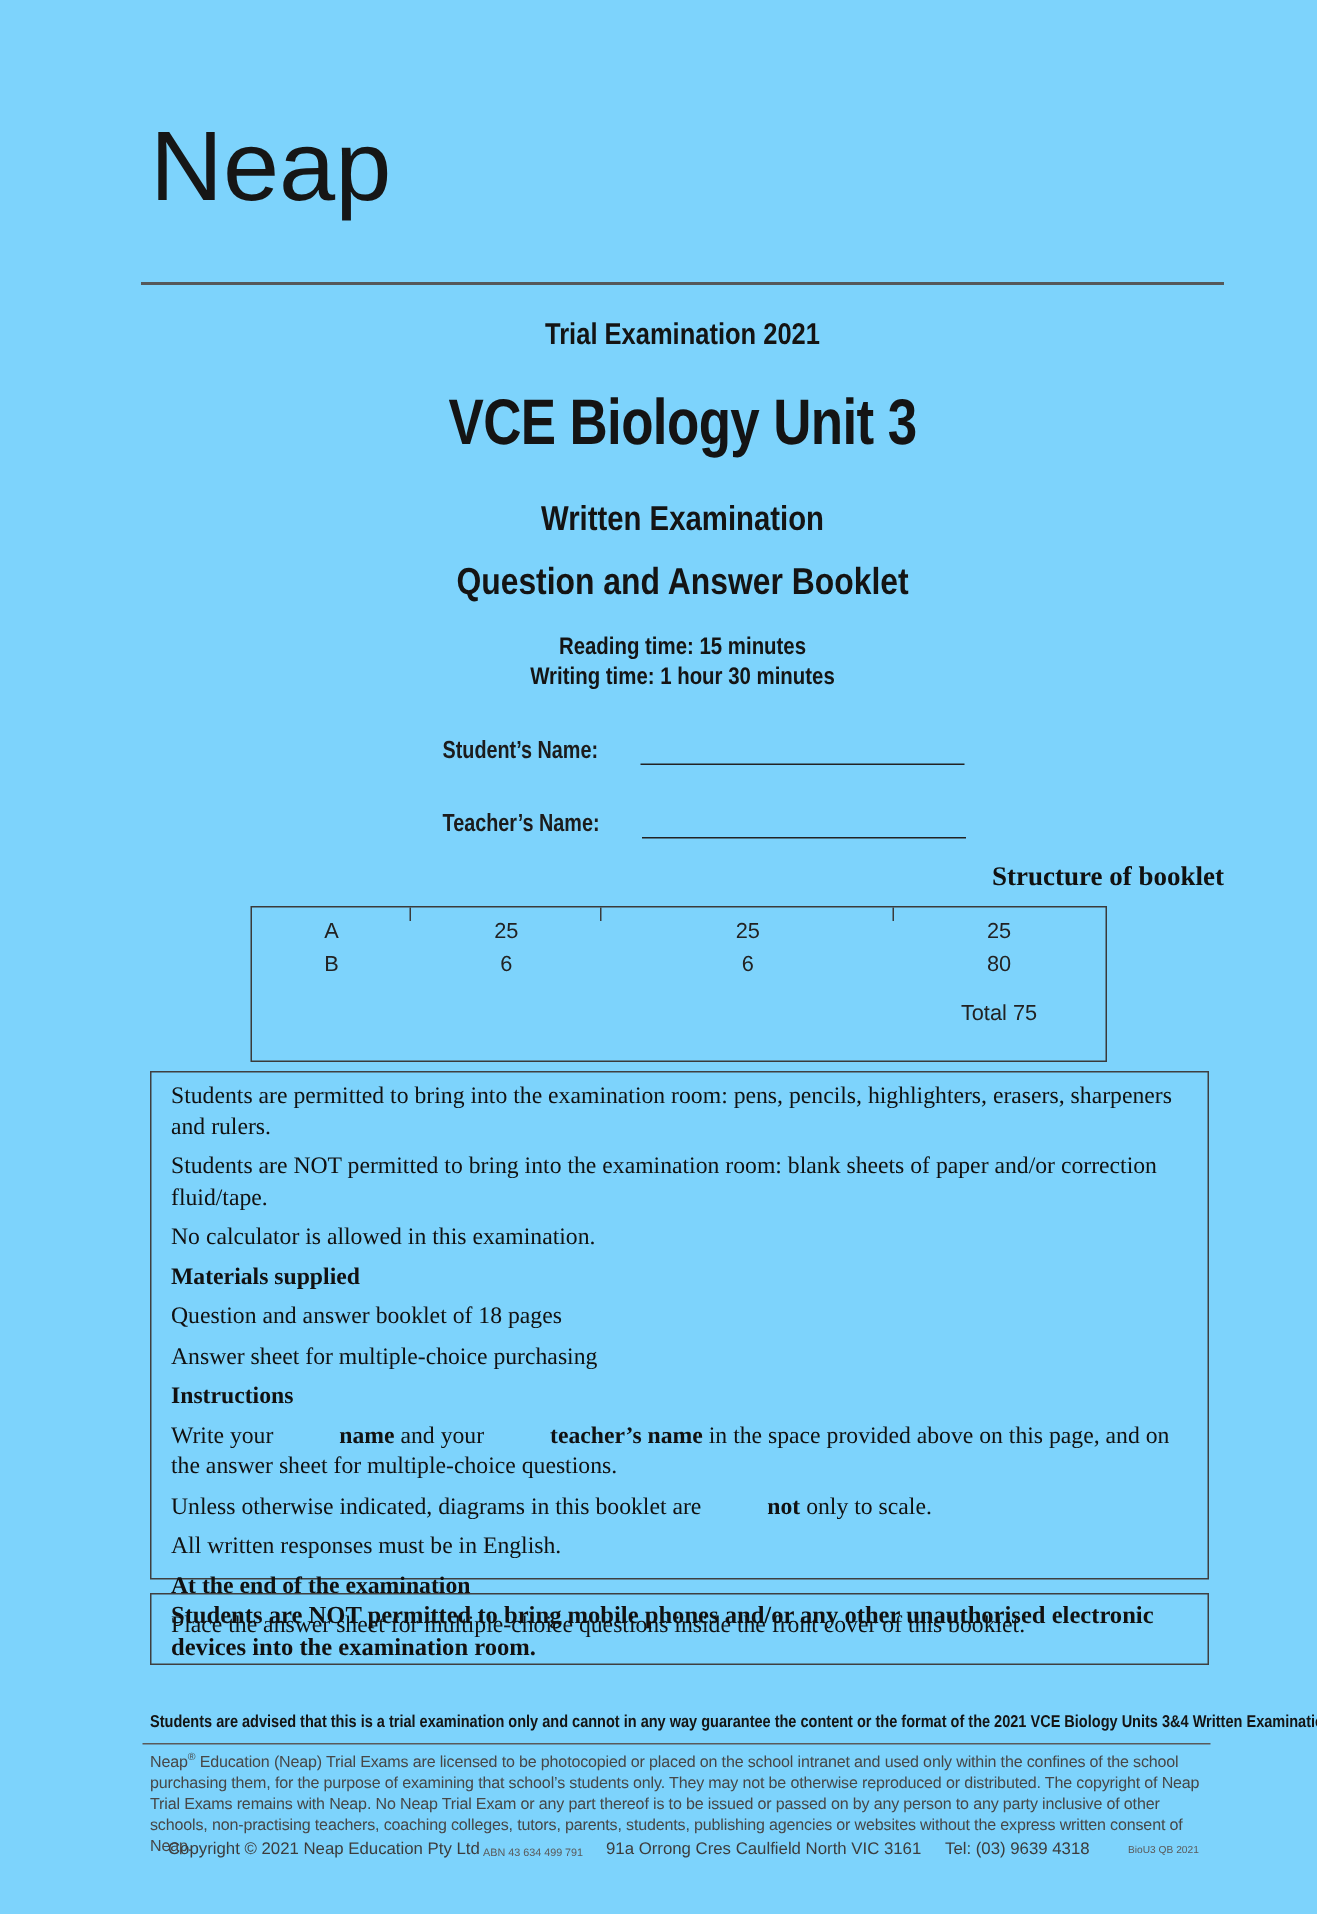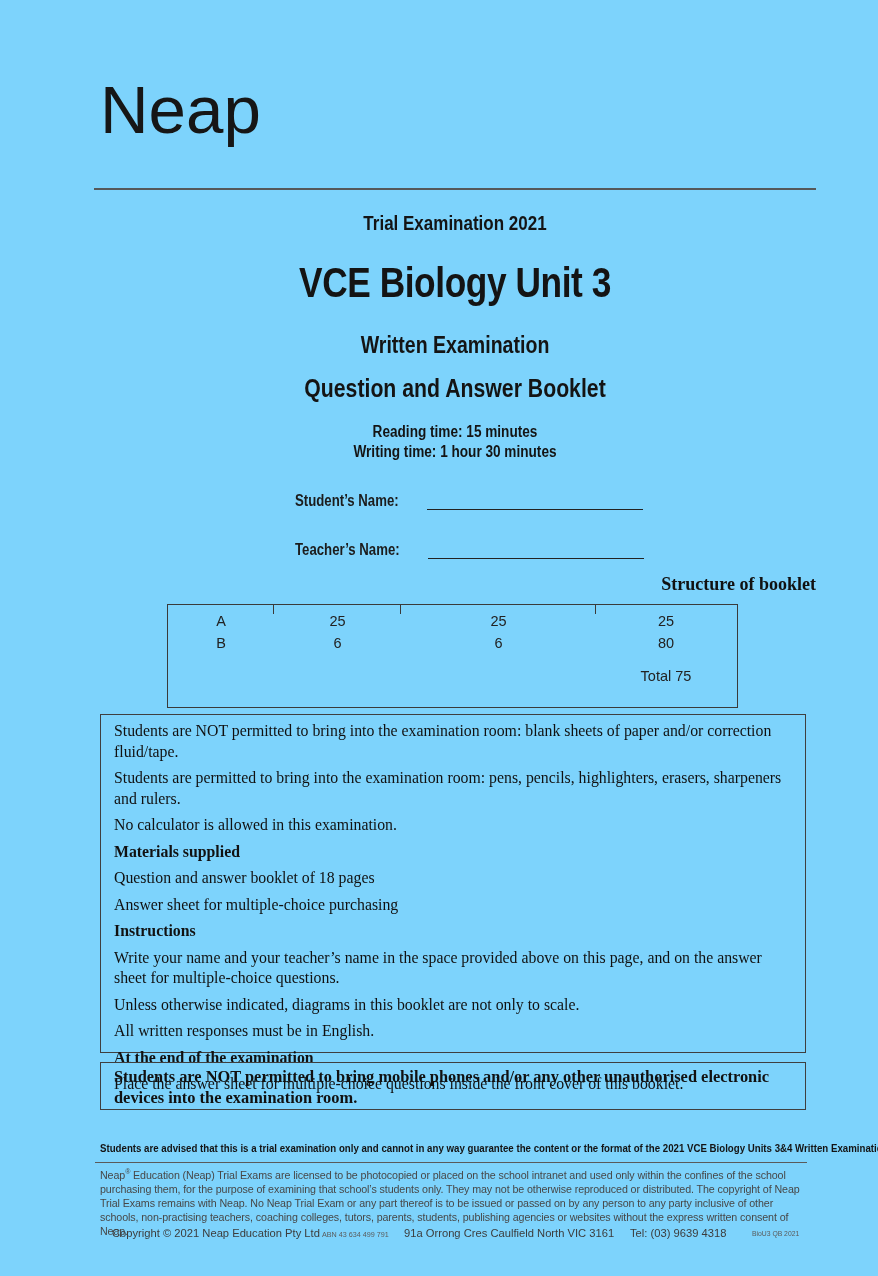--- a/index.html
+++ b/index.html
@@ -59,21 +59,21 @@
   .rowB{height:22px;}
   .rowT{height:24px;margin-top:10px;}
   
   .rulesbox{
     position:absolute;left:100px;top:714px;width:706px;height:339px;box-sizing:border-box;
     border:1.6px solid #3f3f3f;padding:6px 13px 0 13px;
     font-family:"Liberation Serif","DejaVu Serif",serif;font-size:15.8px;line-height:1.3;color:#111;
   }
   .rulesbox p{margin:0 0 6px 0;}
   .rulesbox p.h{font-weight:700;margin:3px 0 6px 0;}
-  .rulesbox .b{font-weight:400;}
+  .rulesbox .b{font-weight:700;margin-left:40px;}
   
   .warnbox{
     position:absolute;left:100px;top:1062px;width:706px;height:48px;box-sizing:border-box;
     border:1.6px solid #3f3f3f;padding:3px 13px;
     font-family:"Liberation Serif","DejaVu Serif",serif;font-weight:700;font-size:16.4px;line-height:1.3;color:#111;
   }
   
   .disclaimer{
     position:absolute;left:100px;top:1142px;width:760px;font-weight:700;font-size:11.4px;color:#141414;
     transform:scaleX(.85);transform-origin:left top;white-space:nowrap;
@@ -137,22 +137,22 @@
     </div>
     <div class="trow rowT">
       <div class="td c1"></div>
       <div class="td c2"></div>
       <div class="td c3"></div>
       <div class="td c4">Total 75</div>
     </div>
   </div>
 
   <div class="rulesbox">
+    <p>Students are permitted to bring into the examination room: pens, pencils, highlighters, erasers, sharpeners and rulers.</p>
     <p>Students are NOT permitted to bring into the examination room: blank sheets of paper and/or correction fluid/tape.</p>
-    <p>Students are permitted to bring into the examination room: pens, pencils, highlighters, erasers, sharpeners and rulers.</p>
     <p>No calculator is allowed in this examination.</p>
     <p class="h">Materials supplied</p>
     <p>Question and answer booklet of 18 pages</p>
     <p>Answer sheet for multiple-choice purchasing</p>
     <p class="h">Instructions</p>
     <p><span>Write your </span><span class="b">name</span><span> and your </span><span class="b">teacher’s name</span><span> in the space provided above on this page, and on the answer sheet for multiple-choice questions.</span></p>
     <p><span>Unless otherwise indicated, diagrams in this booklet are </span><span class="b">not</span><span> only to scale.</span></p>
     <p>All written responses must be in English.</p>
     <p class="h">At the end of the examination</p>
     <p>Place the answer sheet for multiple-choice questions inside the front cover of this booklet.</p>

